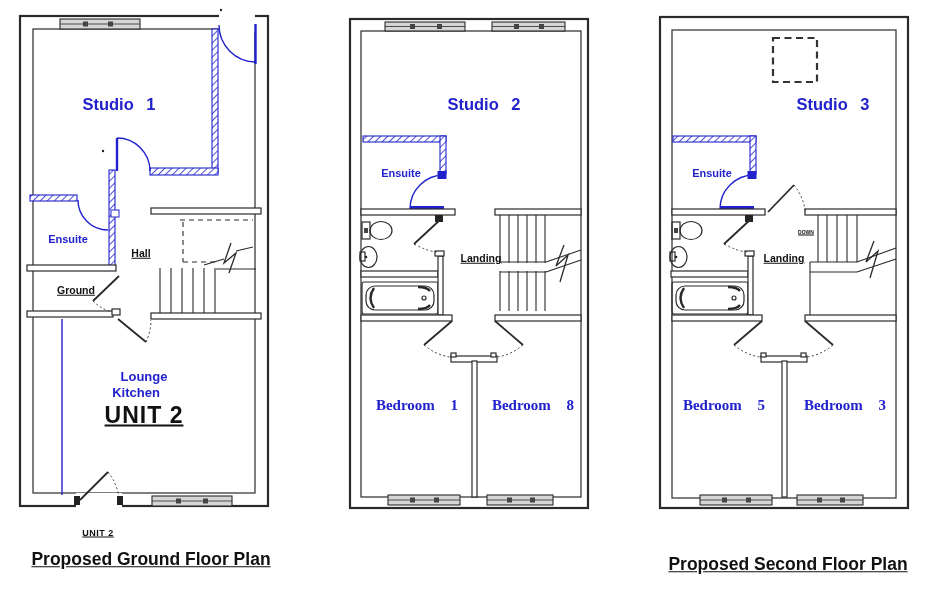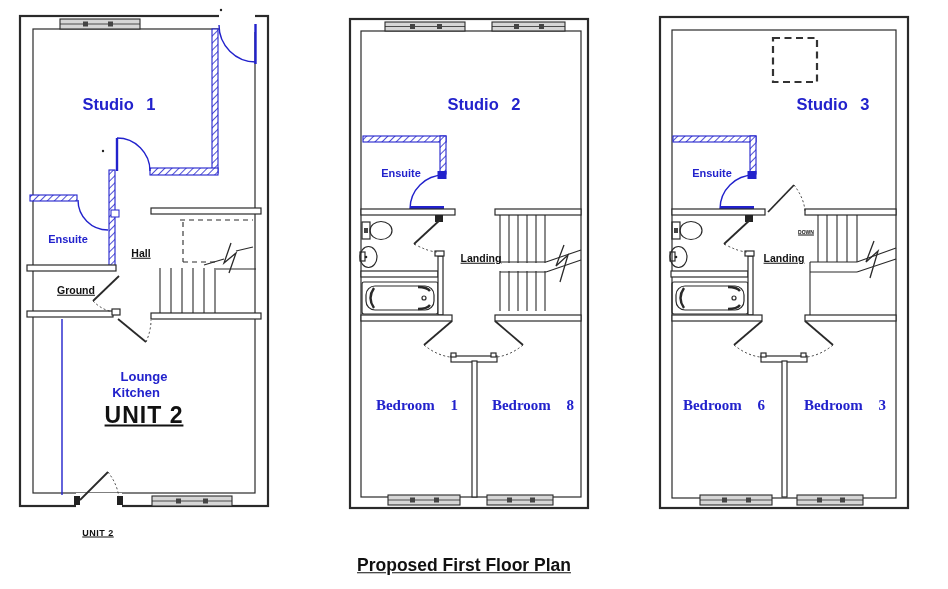--- a/index.html
+++ b/index.html
@@ -273,28 +273,29 @@
   </svg>
 
   <div class="lbl blue room" style="left:119px;top:104px">Studio 1</div>
   <div class="lbl blue small-blue" style="left:68px;top:239px">Ensuite</div>
   <div class="lbl blk small-blk" style="left:141px;top:253px">Hall</div>
   <div class="lbl blk small-blk" style="left:76px;top:290px">Ground</div>
   <div class="lbl blue lk" style="left:144px;top:376px">Lounge</div>
   <div class="lbl blue lk" style="left:136px;top:392px">Kitchen</div>
   <div class="lbl blk unit-big" style="left:144px;top:415px">UNIT 2</div>
   <div class="lbl blk unit-small" style="left:98px;top:533px">UNIT 2</div>
+  <div class="lbl blk plan-title" style="left:151px;top:560px">Proposed Ground Floor Plan</div>
 
   <div class="lbl blue room" style="left:484px;top:104px">Studio 2</div>
   <div class="lbl blue small-blue" style="left:401px;top:173px">Ensuite</div>
   <div class="lbl blk small-blk" style="left:481px;top:258px">Landing</div>
   <div class="lbl blue bedroom" style="left:417px;top:405px">Bedroom 1</div>
   <div class="lbl blue bedroom" style="left:533px;top:405px">Bedroom 8</div>
-  <div class="lbl blk plan-title" style="left:464px;top:566px">Proposed First Floor Plan</div>
 
   <div class="lbl blue room" style="left:833px;top:104px">Studio 3</div>
   <div class="lbl blue small-blue" style="left:712px;top:173px">Ensuite</div>
   <div class="lbl blk small-blk" style="left:784px;top:258px">Landing</div>
   <div class="lbl blk down-lbl" style="left:806px;top:232px">DOWN</div>
-  <div class="lbl blue bedroom" style="left:724px;top:405px">Bedroom 6</div>
+  <div class="lbl blue bedroom" style="left:724px;top:405px">Bedroom 5</div>
   <div class="lbl blue bedroom" style="left:845px;top:405px">Bedroom 3</div>
+  <div class="lbl blk plan-title" style="left:788px;top:565px">Proposed Second Floor Plan</div>
 
 </div>
 
 </body></html>

